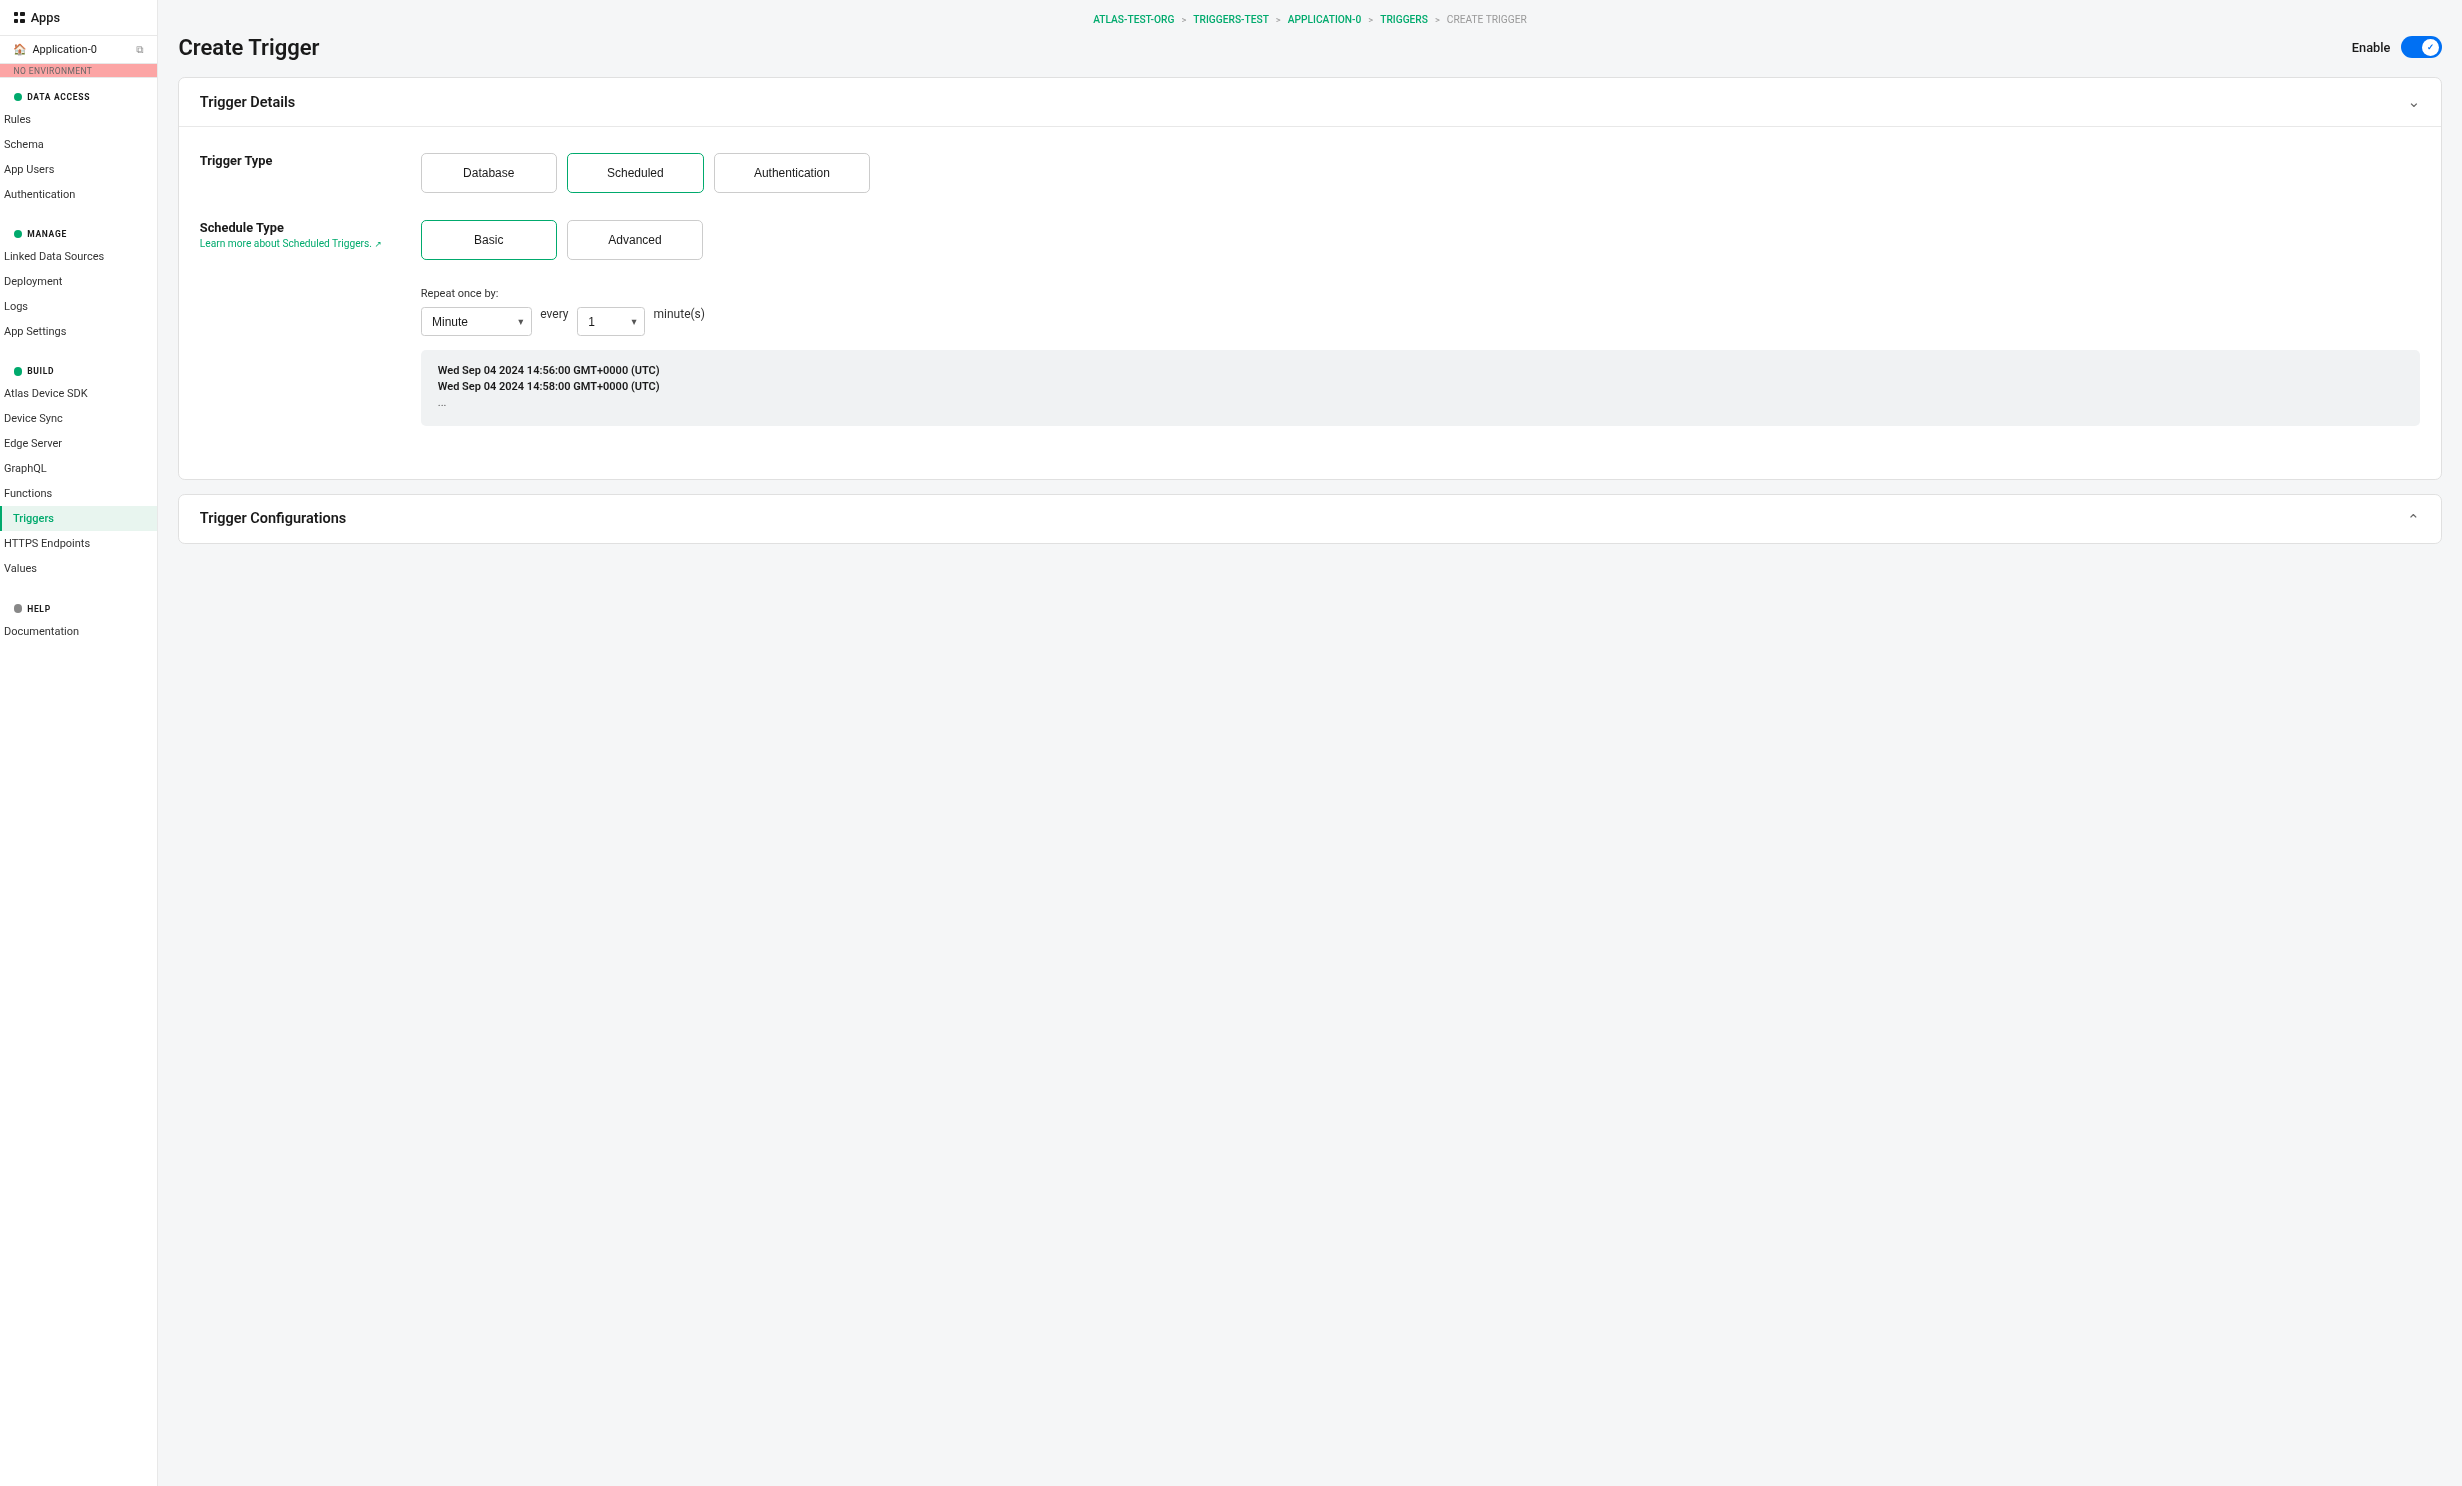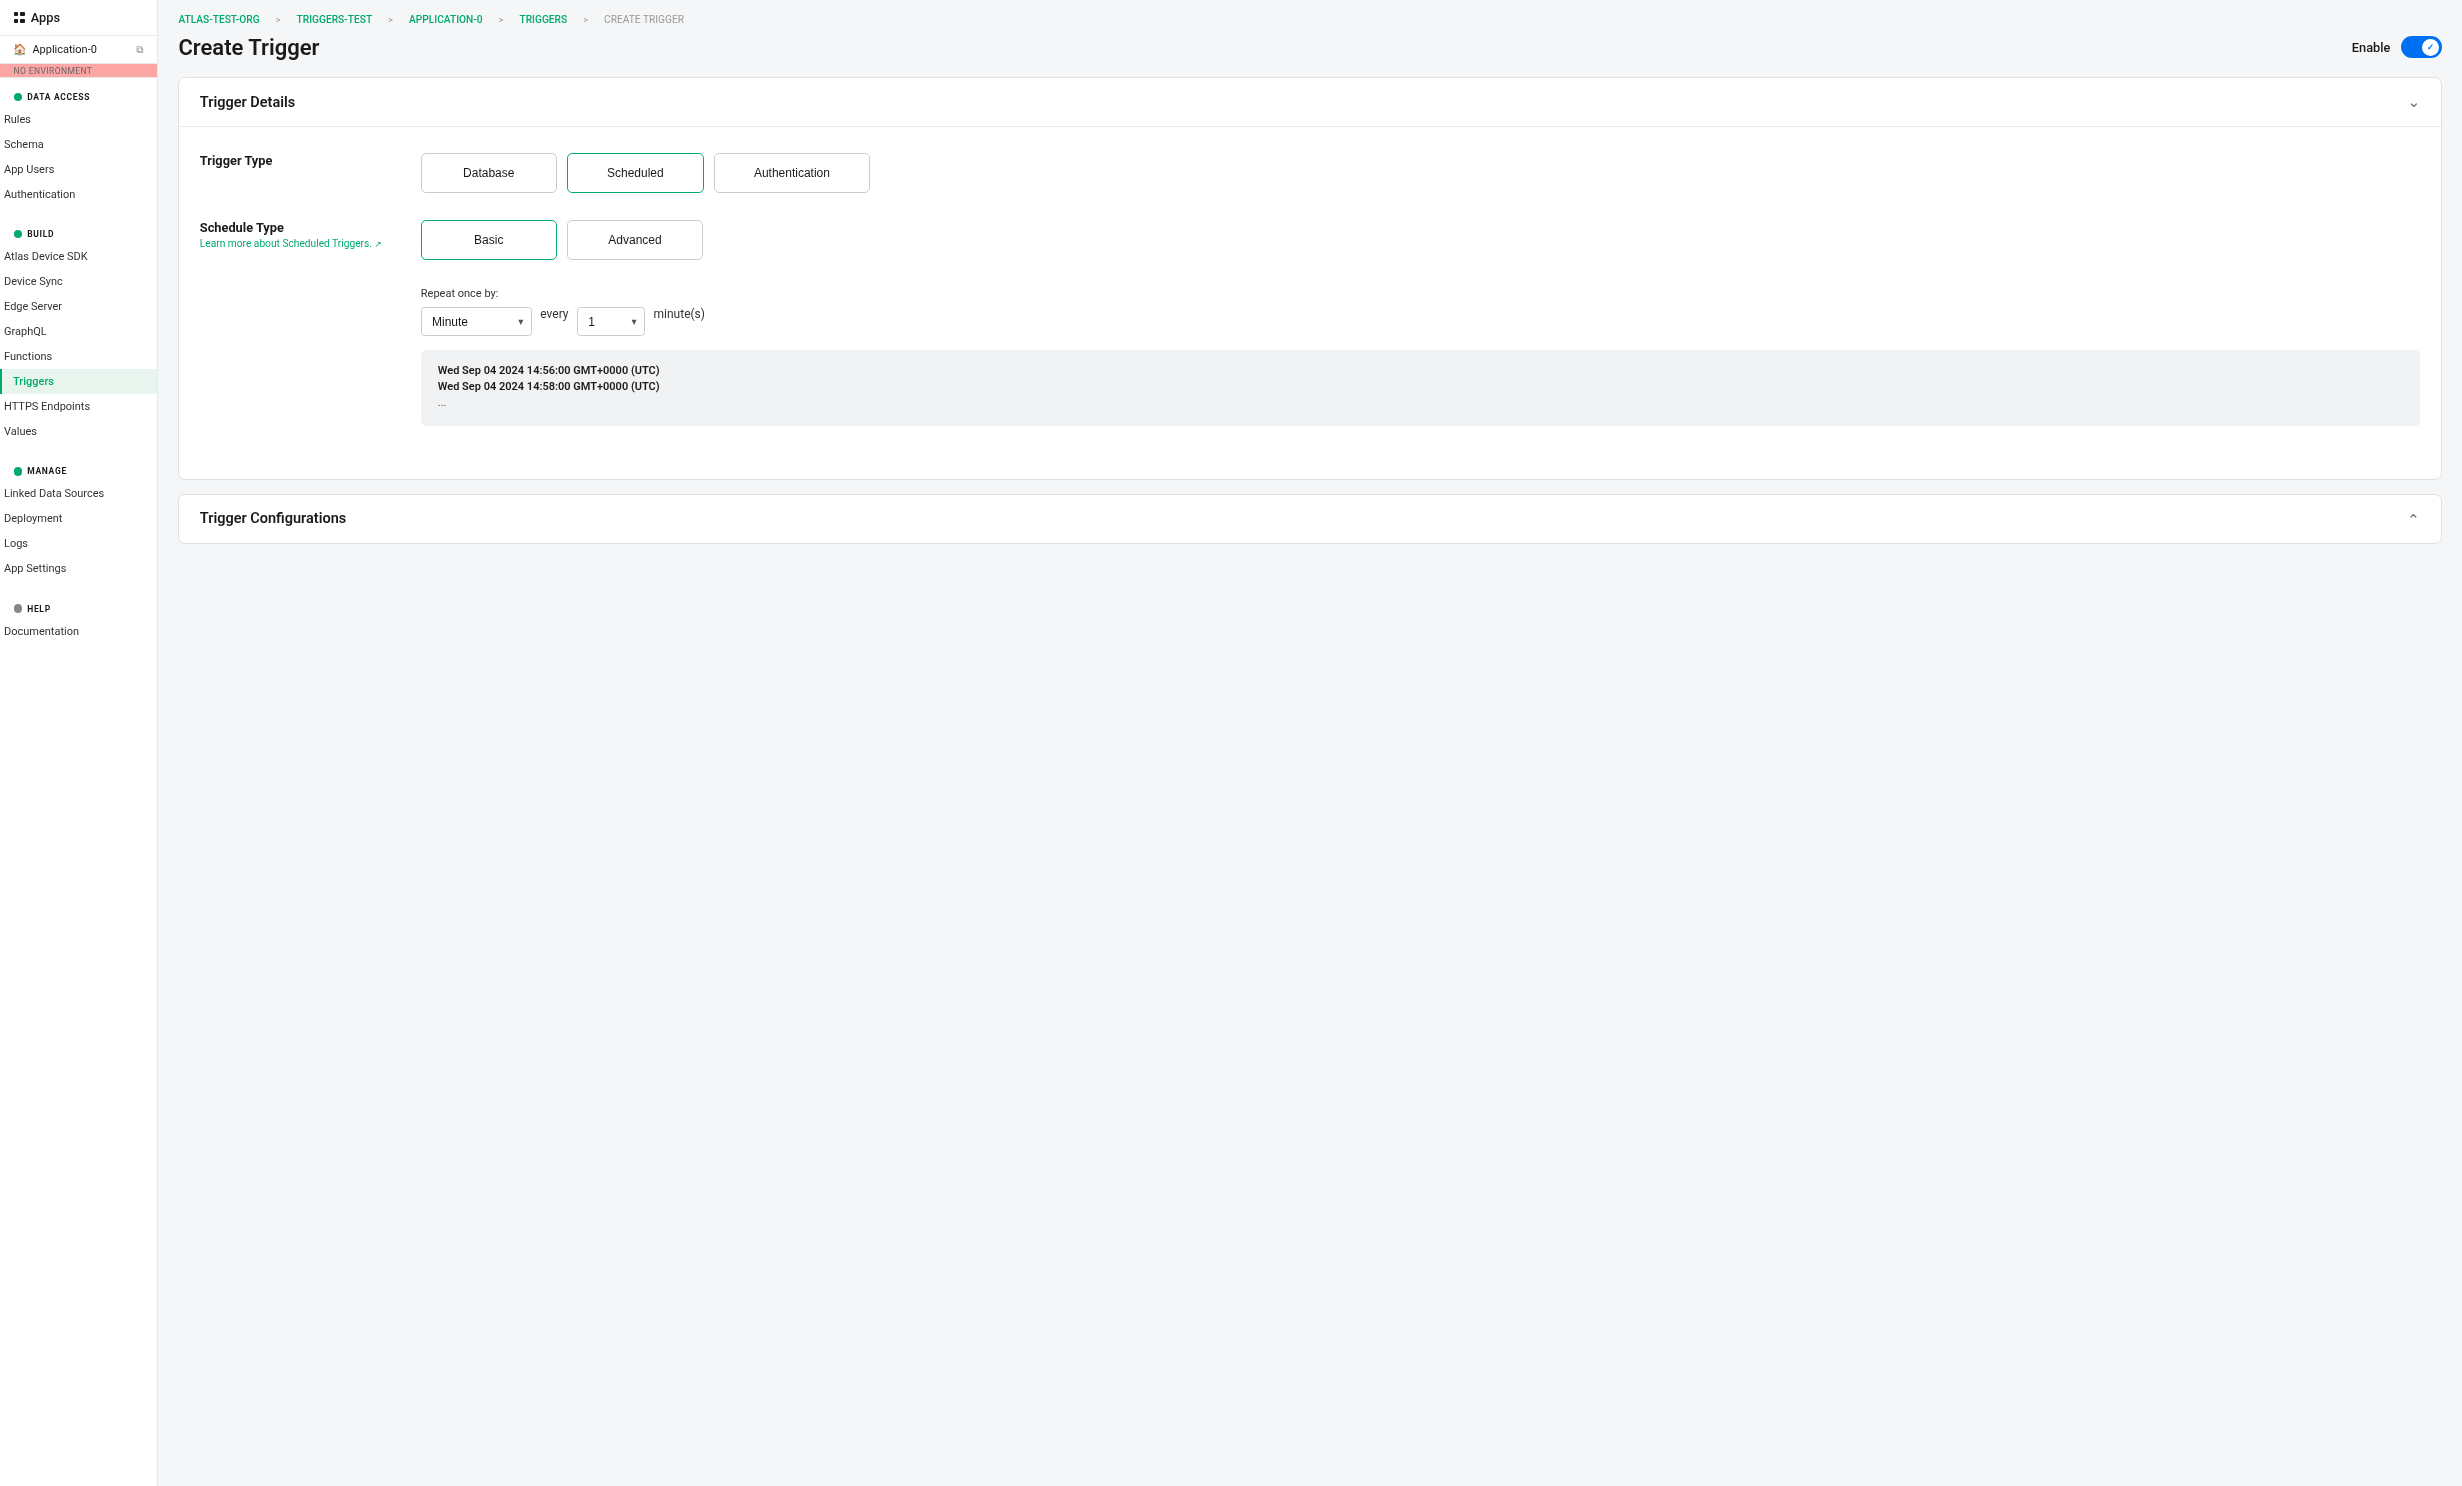--- a/index.html
+++ b/index.html
@@ -113,23 +113,24 @@
     }
     .main-inner {
       max-width: 100%;
       padding: 13.6px 20.4px;
     }
 
     
     .breadcrumb {
       display: flex;
       align-items: center;
-      gap: 16px;
+      gap: 7px;
       font-size: 10.2px;
       margin-bottom: 10.2px;
+      justify-content: center;
     }
     .breadcrumb-link {
       color: #00aa6d;
       cursor: pointer;
       font-weight: 500;
     }
     .breadcrumb-sep { color: #999; font-size: 9.4px; }
     .breadcrumb-current { color: #999; }
 
     
@@ -376,64 +377,64 @@
       <span>App Users</span>
     </div>
     <div class="sidebar-item">
       <span>Authentication</span>
     </div>
   </div>
 
   <div class="sidebar-section">
     <div class="sidebar-section-header">
       <span class="section-dot"></span>
-      <span>BUILD</span>
-    </div>
-    <div class="sidebar-item">
-      <span>Atlas Device SDK</span>
-    </div>
-    <div class="sidebar-item">
-      <span>Device Sync</span>
-    </div>
-    <div class="sidebar-item">
-      <span>Edge Server</span>
-    </div>
-    <div class="sidebar-item">
-      <span>GraphQL</span>
-    </div>
-    <div class="sidebar-item">
-      <span>Functions</span>
-    </div>
-    <div class="sidebar-item active">
-      <span>Triggers</span>
-    </div>
-    <div class="sidebar-item">
-      <span>HTTPS Endpoints</span>
-    </div>
-    <div class="sidebar-item">
-      <span>Values</span>
+      <span>MANAGE</span>
+    </div>
+    <div class="sidebar-item">
+      <span>Linked Data Sources</span>
+    </div>
+    <div class="sidebar-item">
+      <span>Deployment</span>
+    </div>
+    <div class="sidebar-item">
+      <span>Logs</span>
+    </div>
+    <div class="sidebar-item">
+      <span>App Settings</span>
     </div>
   </div>
 
   <div class="sidebar-section">
     <div class="sidebar-section-header">
       <span class="section-dot"></span>
-      <span>MANAGE</span>
-    </div>
-    <div class="sidebar-item">
-      <span>Linked Data Sources</span>
-    </div>
-    <div class="sidebar-item">
-      <span>Deployment</span>
-    </div>
-    <div class="sidebar-item">
-      <span>Logs</span>
-    </div>
-    <div class="sidebar-item">
-      <span>App Settings</span>
+      <span>BUILD</span>
+    </div>
+    <div class="sidebar-item">
+      <span>Atlas Device SDK</span>
+    </div>
+    <div class="sidebar-item">
+      <span>Device Sync</span>
+    </div>
+    <div class="sidebar-item">
+      <span>Edge Server</span>
+    </div>
+    <div class="sidebar-item">
+      <span>GraphQL</span>
+    </div>
+    <div class="sidebar-item">
+      <span>Functions</span>
+    </div>
+    <div class="sidebar-item active">
+      <span>Triggers</span>
+    </div>
+    <div class="sidebar-item">
+      <span>HTTPS Endpoints</span>
+    </div>
+    <div class="sidebar-item">
+      <span>Values</span>
     </div>
   </div>
 
   <div class="sidebar-section">
     <div class="sidebar-section-header">
       <span class="section-dot" style="background:#888;"></span>
       <span>HELP</span>
     </div>
     <div class="sidebar-item">
       <span>Documentation</span>

